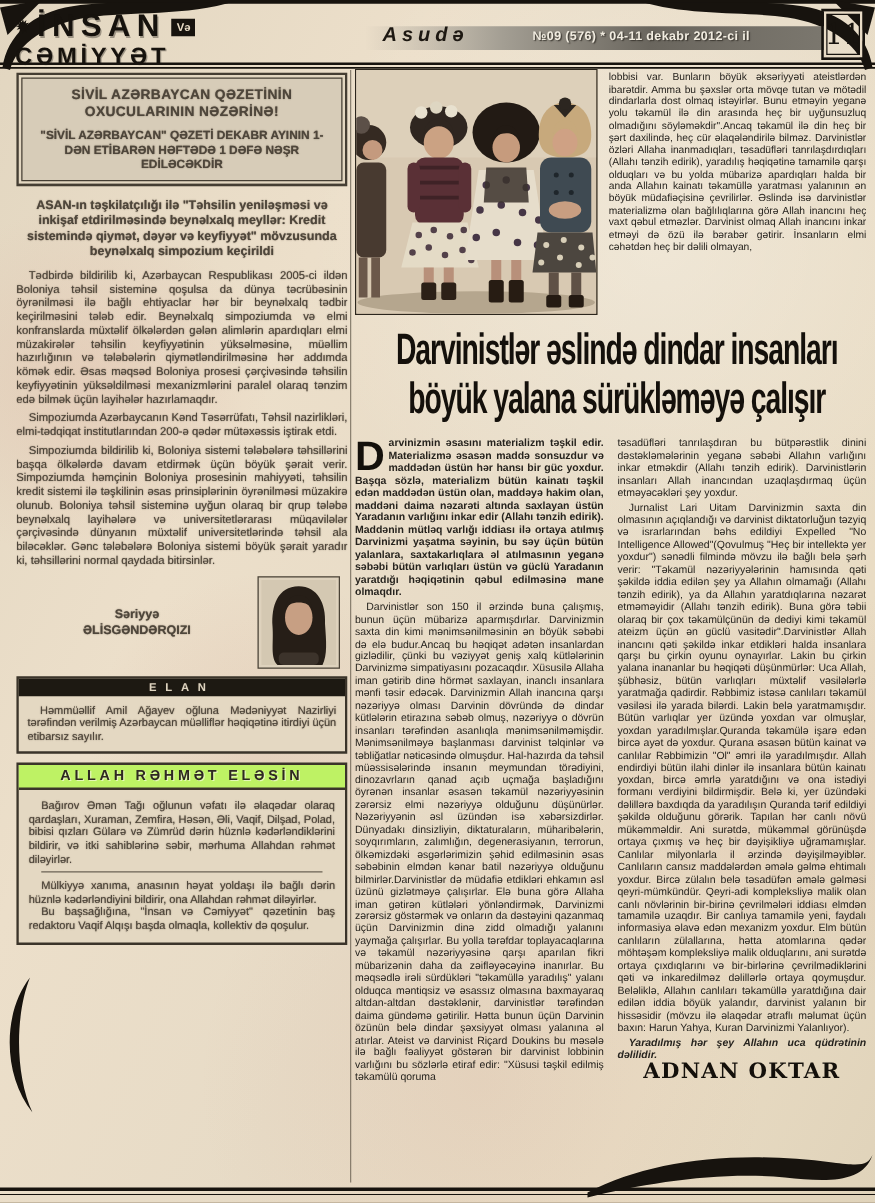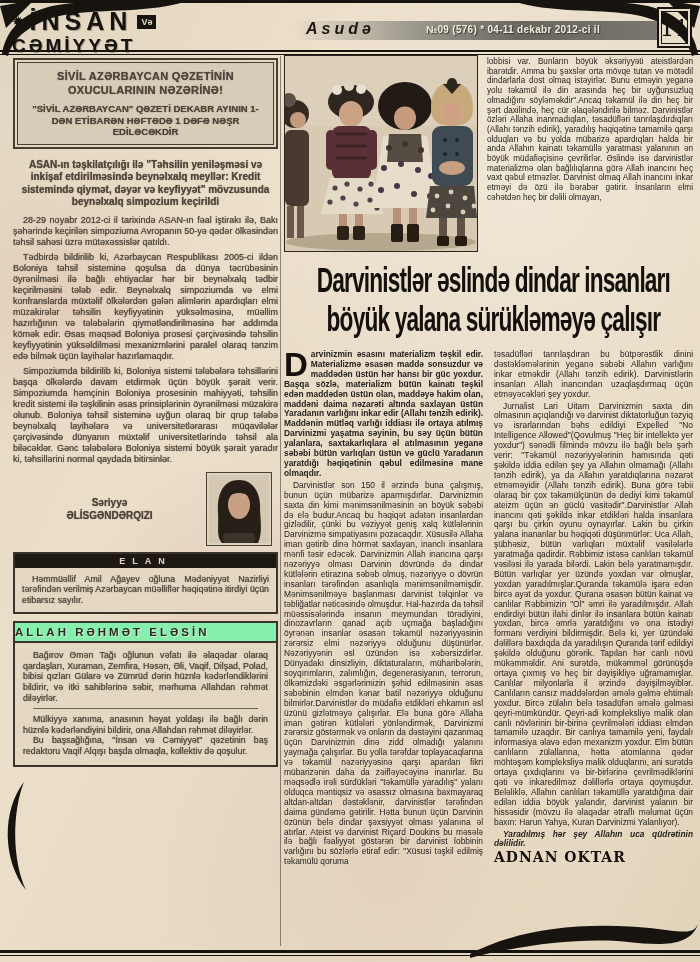--- a/index.html
+++ b/index.html
@@ -52,41 +52,41 @@
   .left-lead { margin:10px 4px 6px; font-size:10px; font-weight:bold; line-height:12.5px; text-align:center; }
   .left-body p { font-size:9px; line-height:11px; text-align:justify; text-indent:10px; margin-top:4px; }
   .left-closing { font-size:9px; line-height:11px; text-align:justify; text-indent:10px; margin-top:5px; font-weight:bold; font-style:italic; }
   .author-row { display:flex; align-items:center; margin:7px 0 6px; }
   .author-name { flex:1; text-align:center; font-weight:bold; font-size:10px; line-height:13px; }
   .portrait-frame { width:66px; height:74px; border:1px solid #4a4236; background:#ded2bd; padding:2px; margin-right:6px; }
   .elan-box { border:2px solid #3b342a; background:#e4d8c2; }
   .elan-header { background:#1d1912; color:#ddd3bf; font-size:9px; font-weight:bold; letter-spacing:7px; text-align:center; padding:2px 0; }
   .elan-body { padding:6px 7px 7px; font-size:8.8px; line-height:10.6px; text-align:justify; text-indent:10px; }
   .rehmet-box { border:2px solid #3b342a; background:#e4d8c2; margin-top:7px; }
-  .rehmet-header { font-size:11.5px; font-weight:bold; letter-spacing:3px; color:#2e2921;
-    background:#86efac; border-bottom:2px solid #3b342a; padding:3px 0; text-shadow:1px 1px 0 rgba(255,250,238,.6); }
+  .rehmet-header { font-size:11.5px; font-weight:bold; letter-spacing:3px; text-align:center; color:#2e2921;
+    background:#bef264; border-bottom:2px solid #3b342a; padding:3px 0; text-shadow:1px 1px 0 rgba(255,250,238,.6); }
   .rehmet-body { padding:7px 8px 8px; font-size:8.8px; line-height:10.6px; text-align:justify; }
   .rehmet-body p { text-indent:10px; }
   .rehmet-divider { border:0; border-top:1px solid #6b6254; margin:5px 10px; }
   
   .right-area { position:absolute; left:284px; top:55px; width:409px; height:899px; overflow:hidden; }
   .top-row { display:flex; gap:9px; height:199px; }
   .photo-frame { width:194px; height:197px; border:1px solid #2c261d; background:#d6c7b0; flex:none; }
   .cont-text { flex:1; font-size:8.2px; line-height:9.7px; text-align:justify; padding-top:2px; overflow:hidden; }
   .headline { margin-top:7px; height:82px; text-align:right; }
   .headline span { display:block; font-weight:bold; font-size:27px; letter-spacing:-1px; color:#14100b;
     transform:scale(.84,1.3); transform-origin:center; line-height:39px; white-space:nowrap; }
   .article-cols { display:flex; gap:11px; margin-top:5px; height:608px; overflow:hidden; }
   .article-cols .col { width:199px; font-size:8.4px; line-height:9.9px; text-align:justify; }
   .article-cols p { margin-top:2px; }
   .article-cols .indent { text-indent:9px; }
   .lead-bold { font-weight:bold; }
   .dropcap { float:left; font-size:33px; line-height:27px; font-weight:bold; padding:1px 3px 0 0; color:#14100b; }
   .emphasis { font-weight:bold; font-style:italic; text-indent:9px; }
-  .byline { text-align:left; font-family:"DejaVu Serif", serif; font-weight:bold; font-size:14px; letter-spacing:1px; margin-top:4px; color:#14100b; }
+  .byline { text-align:center; font-family:"DejaVu Serif", serif; font-weight:bold; font-size:17px; letter-spacing:1px; margin-top:4px; color:#14100b; }
 </style>
 </head>
 <body>
 
 <div class="page">
 
   <div class="top-edge"></div>
 
   <svg class="flourish fl-tl" width="190" height="56" viewBox="0 0 190 56">
     <path d="M2,54 C6,28 26,10 58,5 C96,-1 150,4 188,1 C150,13 104,9 70,14 C38,19 14,34 8,56 Z" fill="#17130e"></path>
@@ -125,22 +125,22 @@
   <aside class="left-col blurry">
 
     <div class="notice-box">
       <div class="notice-title">SİVİL AZƏRBAYCAN QƏZETİNİN OXUCULARININ NƏZƏRİNƏ!</div>
       <div class="notice-sub">"SİVİL AZƏRBAYCAN" QƏZETİ DEKABR AYININ 1-DƏN ETİBARƏN HƏFTƏDƏ 1 DƏFƏ NƏŞR EDİLƏCƏKDİR</div>
     </div>
 
     <p class="left-lead">ASAN-ın təşkilatçılığı ilə "Təhsilin yeniləşməsi və inkişaf etdirilməsində beynəlxalq meyllər: Kredit sistemində qiymət, dəyər və keyfiyyət" mövzusunda beynəlxalq simpozium keçirildi</p>
 
     <div class="left-body">
-      <p>28-29 noyabr 2012-ci il tarixində ASAN-ın fəal iştirakı ilə, Bakı şəhərində keçirilən simpoziuma Avropanın 50-yə qədər ölkəsindən təhsil sahəsi üzrə mütəxəssislər qatıldı.</p>
       <p>Tədbirdə bildirilib ki, Azərbaycan Respublikası 2005-ci ildən Boloniya təhsil sisteminə qoşulsa da dünya təcrübəsinin öyrənilməsi ilə bağlı ehtiyaclar hər bir beynəlxalq tədbir keçirilməsini tələb edir. Beynəlxalq simpoziumda və elmi konfranslarda müxtəlif ölkələrdən gələn alimlərin apardıqları elmi müzakirələr təhsilin keyfiyyətinin yüksəlməsinə, müəllim hazırlığının və tələbələrin qiymətləndirilməsinə hər addımda kömək edir. Əsas məqsəd Boloniya prosesi çərçivəsində təhsilin keyfiyyətinin yüksəldilməsi mexanizmlərini paralel olaraq tənzim edə bilmək üçün layihələr hazırlamaqdır.</p>
+      <p>Simpoziumda Azərbaycanın Kənd Təsərrüfatı, Təhsil nazirlikləri, elmi-tədqiqat institutlarından 200-ə qədər mütəxəssis iştirak etdi.</p>
       <p>Simpoziumda bildirilib ki, Boloniya sistemi tələbələrə təhsillərini başqa ölkələrdə davam etdirmək üçün böyük şərait verir. Simpoziumda həmçinin Boloniya prosesinin mahiyyəti, təhsilin kredit sistemi ilə təşkilinin əsas prinsiplərinin öyrənilməsi müzakirə olunub. Boloniya təhsil sisteminə uyğun olaraq bir qrup tələbə beynəlxalq layihələrə və universitetlərarası müqavilələr çərçivəsində dünyanın müxtəlif universitetlərində təhsil ala biləcəklər. Gənc tələbələrə Boloniya sistemi böyük şərait yaradır ki, təhsillərini normal qaydada bitirsinlər.</p>
     </div>
 
     <div class="author-row">
       <div class="author-name">
         <div>Səriyyə</div>
         <div>ƏLİSGƏNDƏRQIZI</div>
       </div>
       <div class="portrait-frame">
         <svg width="60" height="68" viewBox="0 0 60 68">

